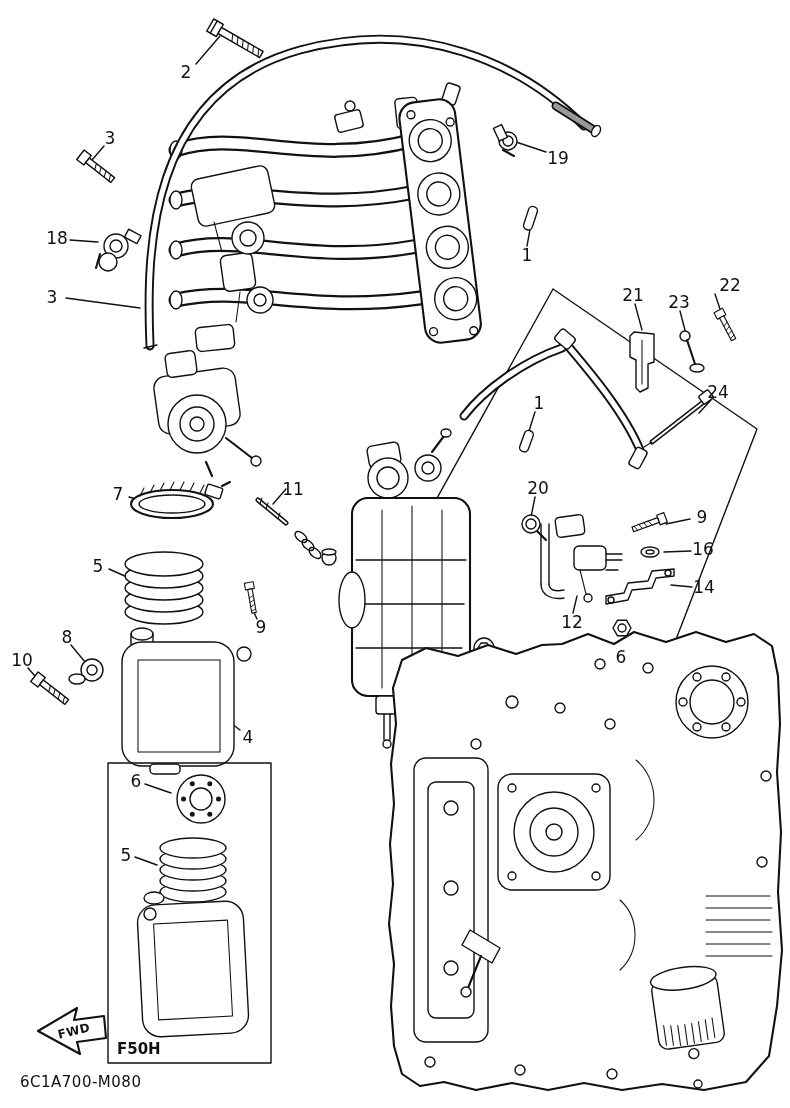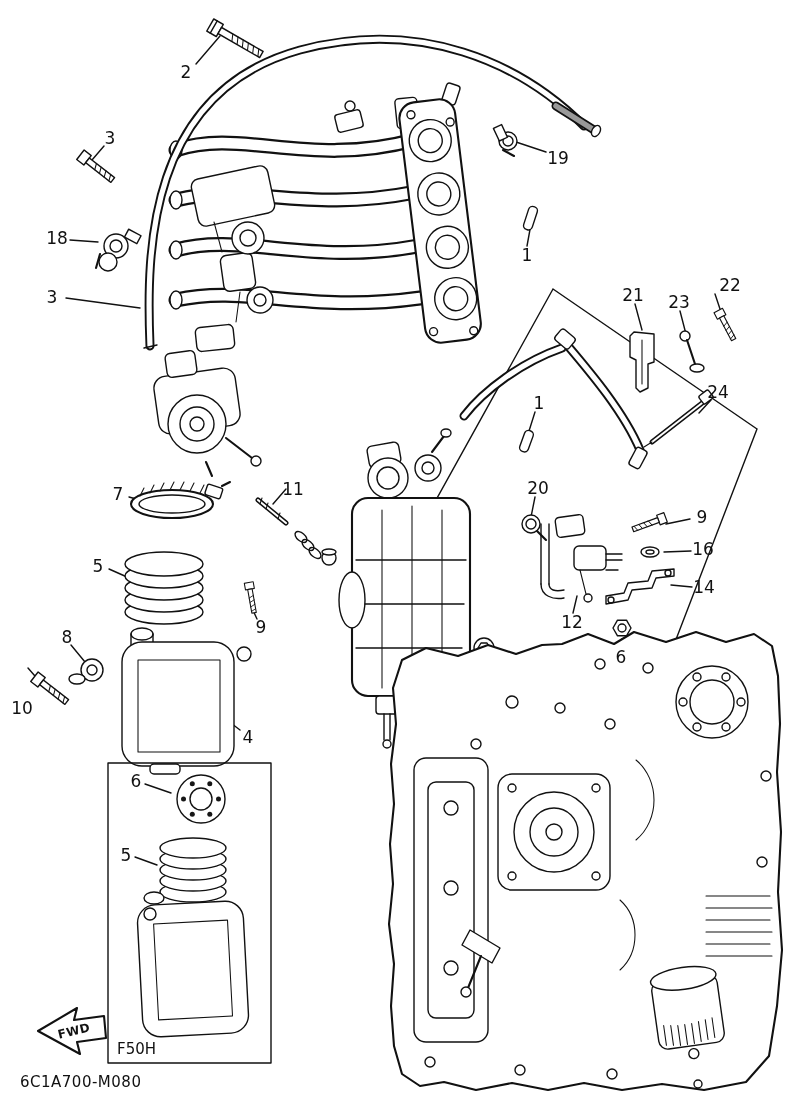--- a/index.html
+++ b/index.html
@@ -13,21 +13,21 @@
   .med{stroke-width:2.1;}
   .thin{stroke-width:1.05;}
   .to{stroke-width:15;fill:none;}
   .ti{stroke:#fff;stroke-width:10.5;fill:none;}
   .ho{stroke-width:9;fill:none;}
   .hi{stroke:#fff;stroke-width:5.2;fill:none;}
   .gp{stroke:#999;stroke-width:5.5;}
   .callout-layer{position:absolute;left:0;top:0;width:100%;height:100%;pointer-events:none;}
   .callout{position:absolute;transform:translate(-50%,-50%);font-size:17px;line-height:1;color:#111;}
   .code-label{position:absolute;left:20px;top:1073px;font-size:15px;letter-spacing:.5px;}
-  .detail-label{position:absolute;left:117px;top:1040px;font-size:15px;font-weight:400;}
+  .detail-label{position:absolute;left:117px;top:1040px;font-size:15px;font-weight:700;}
   .fwd-label{position:absolute;left:74px;top:1031px;transform:translate(-50%,-50%) rotate(-14deg);
              font-size:12px;font-weight:700;letter-spacing:.5px;}
 </style>
 </head>
 <body>
 
 <div class="stage">
 
 <svg width="790" height="1108" viewBox="0 0 790 1108">
   <defs>
@@ -385,21 +385,21 @@
       <div class="callout" style="left: 293px; top: 481px; margin-top: 8px;">11</div>
       <div class="callout" style="left: 538px; top: 488px; text-align: center;">20</div>
       <div class="callout" style="left: 702px; top: 517px;">9</div>
       <div class="callout" style="left: 703px; top: 549px;">16</div>
       <div class="callout" style="left: 98px; top: 566px;">5</div>
       <div class="callout" style="left: 261px; top: 627px;">9</div>
       <div class="callout" style="left: 704px; top: 587px;">14</div>
       <div class="callout" style="left: 572px; top: 622px;">12</div>
       <div class="callout" style="left: 67px; top: 637px;">8</div>
       <div class="callout" style="left: 621px; top: 657px;">6</div>
-      <div class="callout" style="left: 22px; top: 660px; margin-top: 48px;">10</div>
+      <div class="callout" style="left: 22px; top: 660px;">10</div>
       <div class="callout" style="left: 248px; top: 737px;">4</div>
       <div class="callout" style="left: 136px; top: 781px;">6</div>
       <div class="callout" style="left: 126px; top: 855px;">5</div>
     </div>
 
 <div class="fwd-label">FWD</div>
 <div class="detail-label">F50H</div>
 <div class="code-label">6C1A700-M080</div>
 
 </div>

